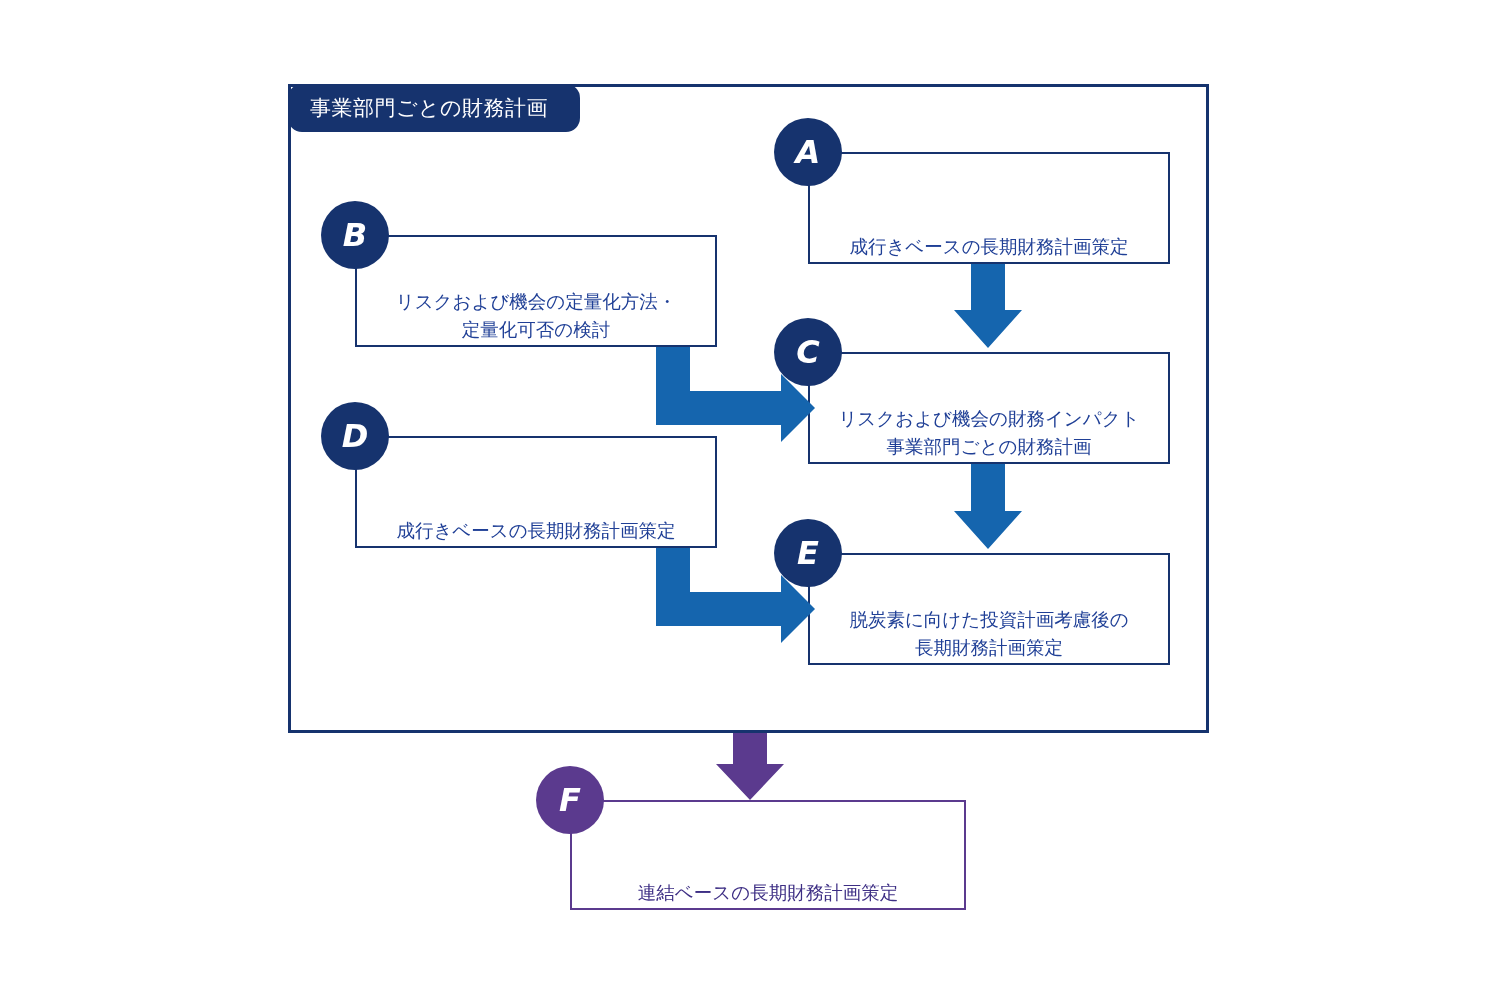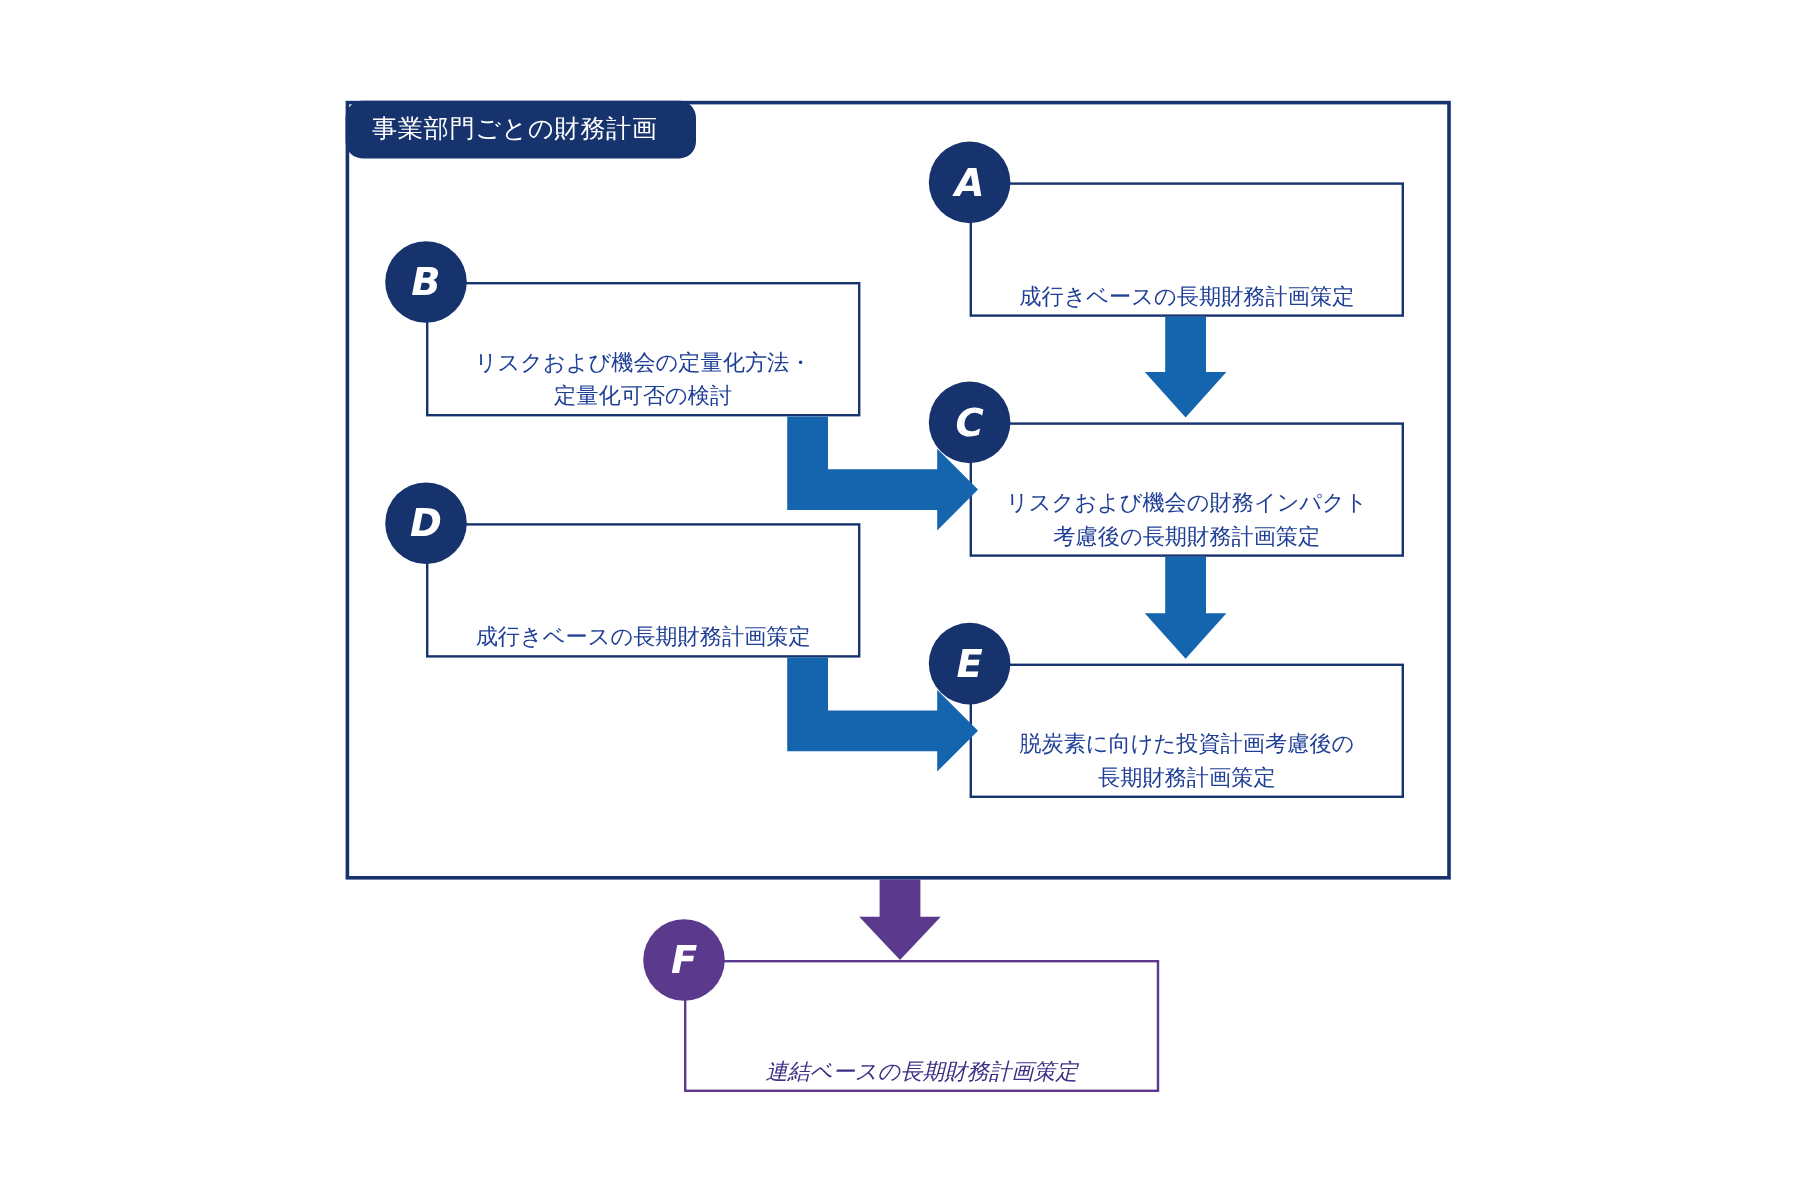--- a/index.html
+++ b/index.html
@@ -140,33 +140,33 @@
   <div class="badge" style="left:774px; top:118px;">A</div>
 
   <div class="step-box" style="left:355px; top:235px; width:362px; height:112px;">
     <div class="step-label">リスクおよび機会の定量化方法・
 定量化可否の検討</div>
   </div>
   <div class="badge" style="left:321px; top:201px;">B</div>
 
   <div class="step-box" style="left:808px; top:352px; width:362px; height:112px;">
     <div class="step-label">リスクおよび機会の財務インパクト
-考慮後の長期財務計画策定</div>
+事業部門ごとの財務計画</div>
   </div>
   <div class="badge" style="left:774px; top:318px;">C</div>
 
   <div class="step-box" style="left:355px; top:436px; width:362px; height:112px;">
     <div class="step-label">成行きベースの長期財務計画策定</div>
   </div>
   <div class="badge" style="left:321px; top:402px;">D</div>
 
   <div class="step-box" style="left:808px; top:553px; width:362px; height:112px;">
     <div class="step-label">脱炭素に向けた投資計画考慮後の
 長期財務計画策定</div>
   </div>
   <div class="badge" style="left:774px; top:519px;">E</div>
 
-  <div class="step-box purple" style="left:570px; top:800px; width:396px; height:110px;font-style:italic;">
+  <div class="step-box purple" style="left:570px; top:800px; width:396px; height:110px;">
     <div class="step-label">連結ベースの長期財務計画策定</div>
   </div>
   <div class="badge purple" style="left:536px; top:766px;">F</div>
 
 </div>
 
 </body></html>

